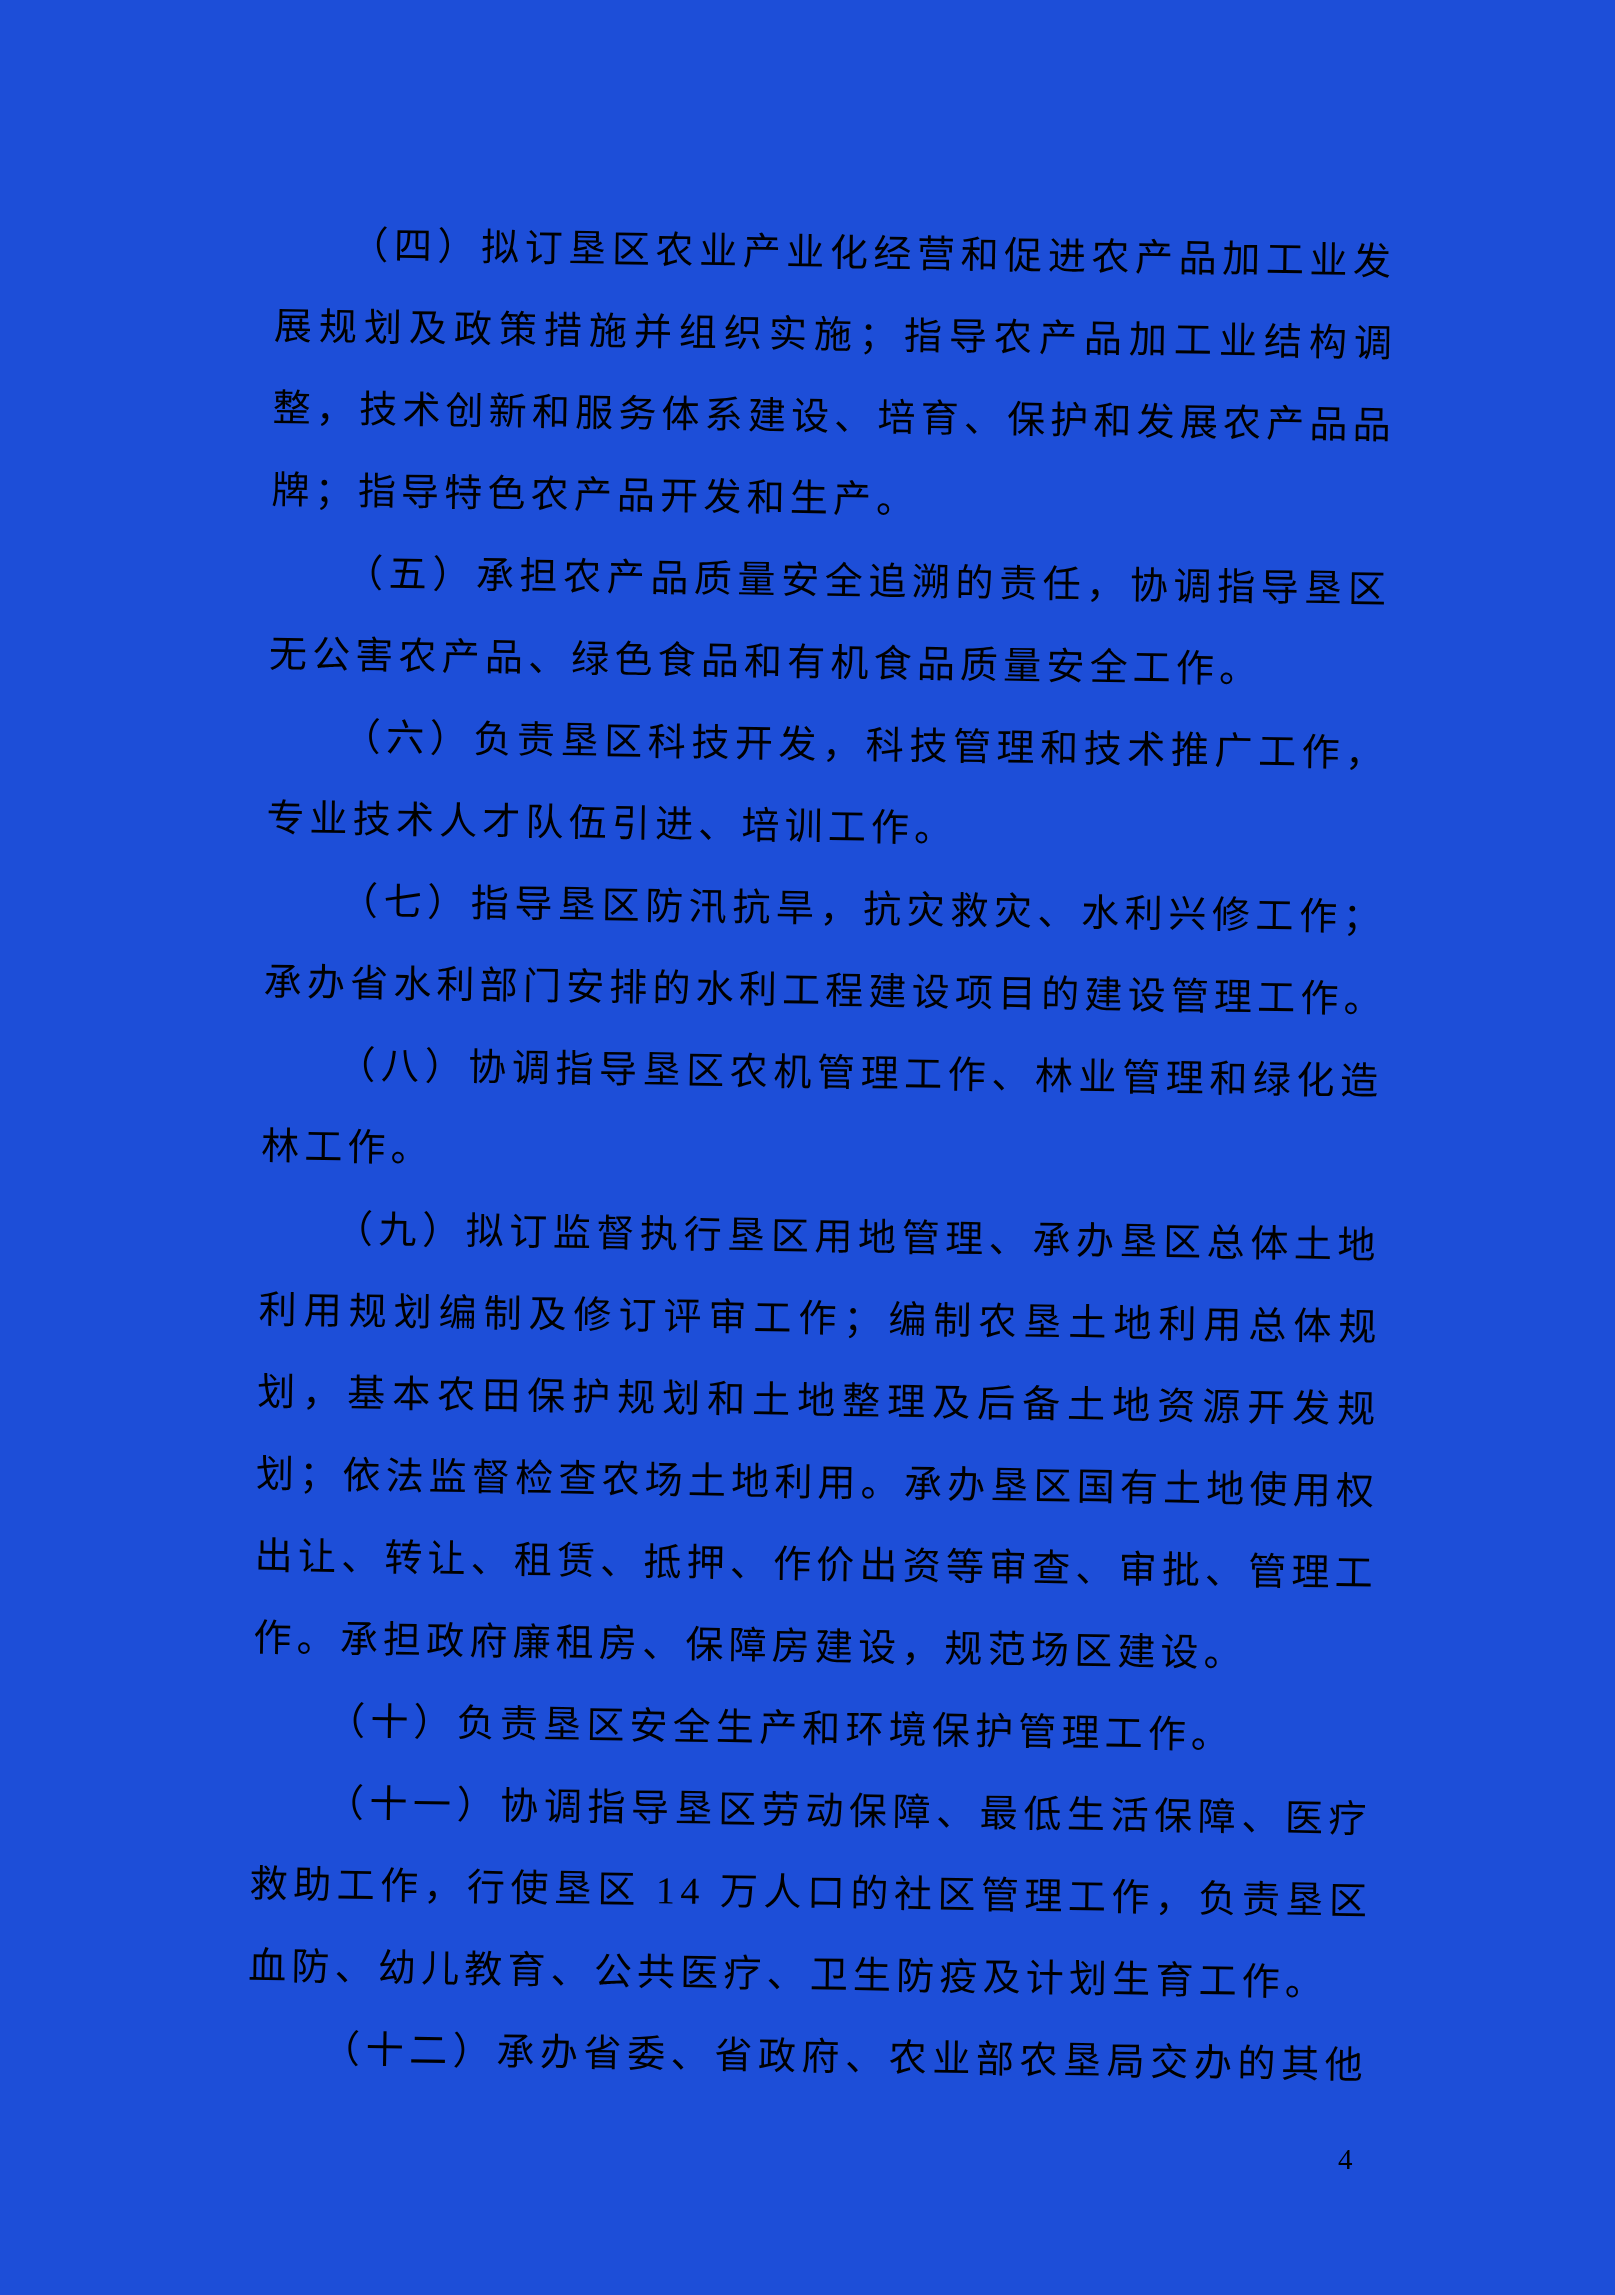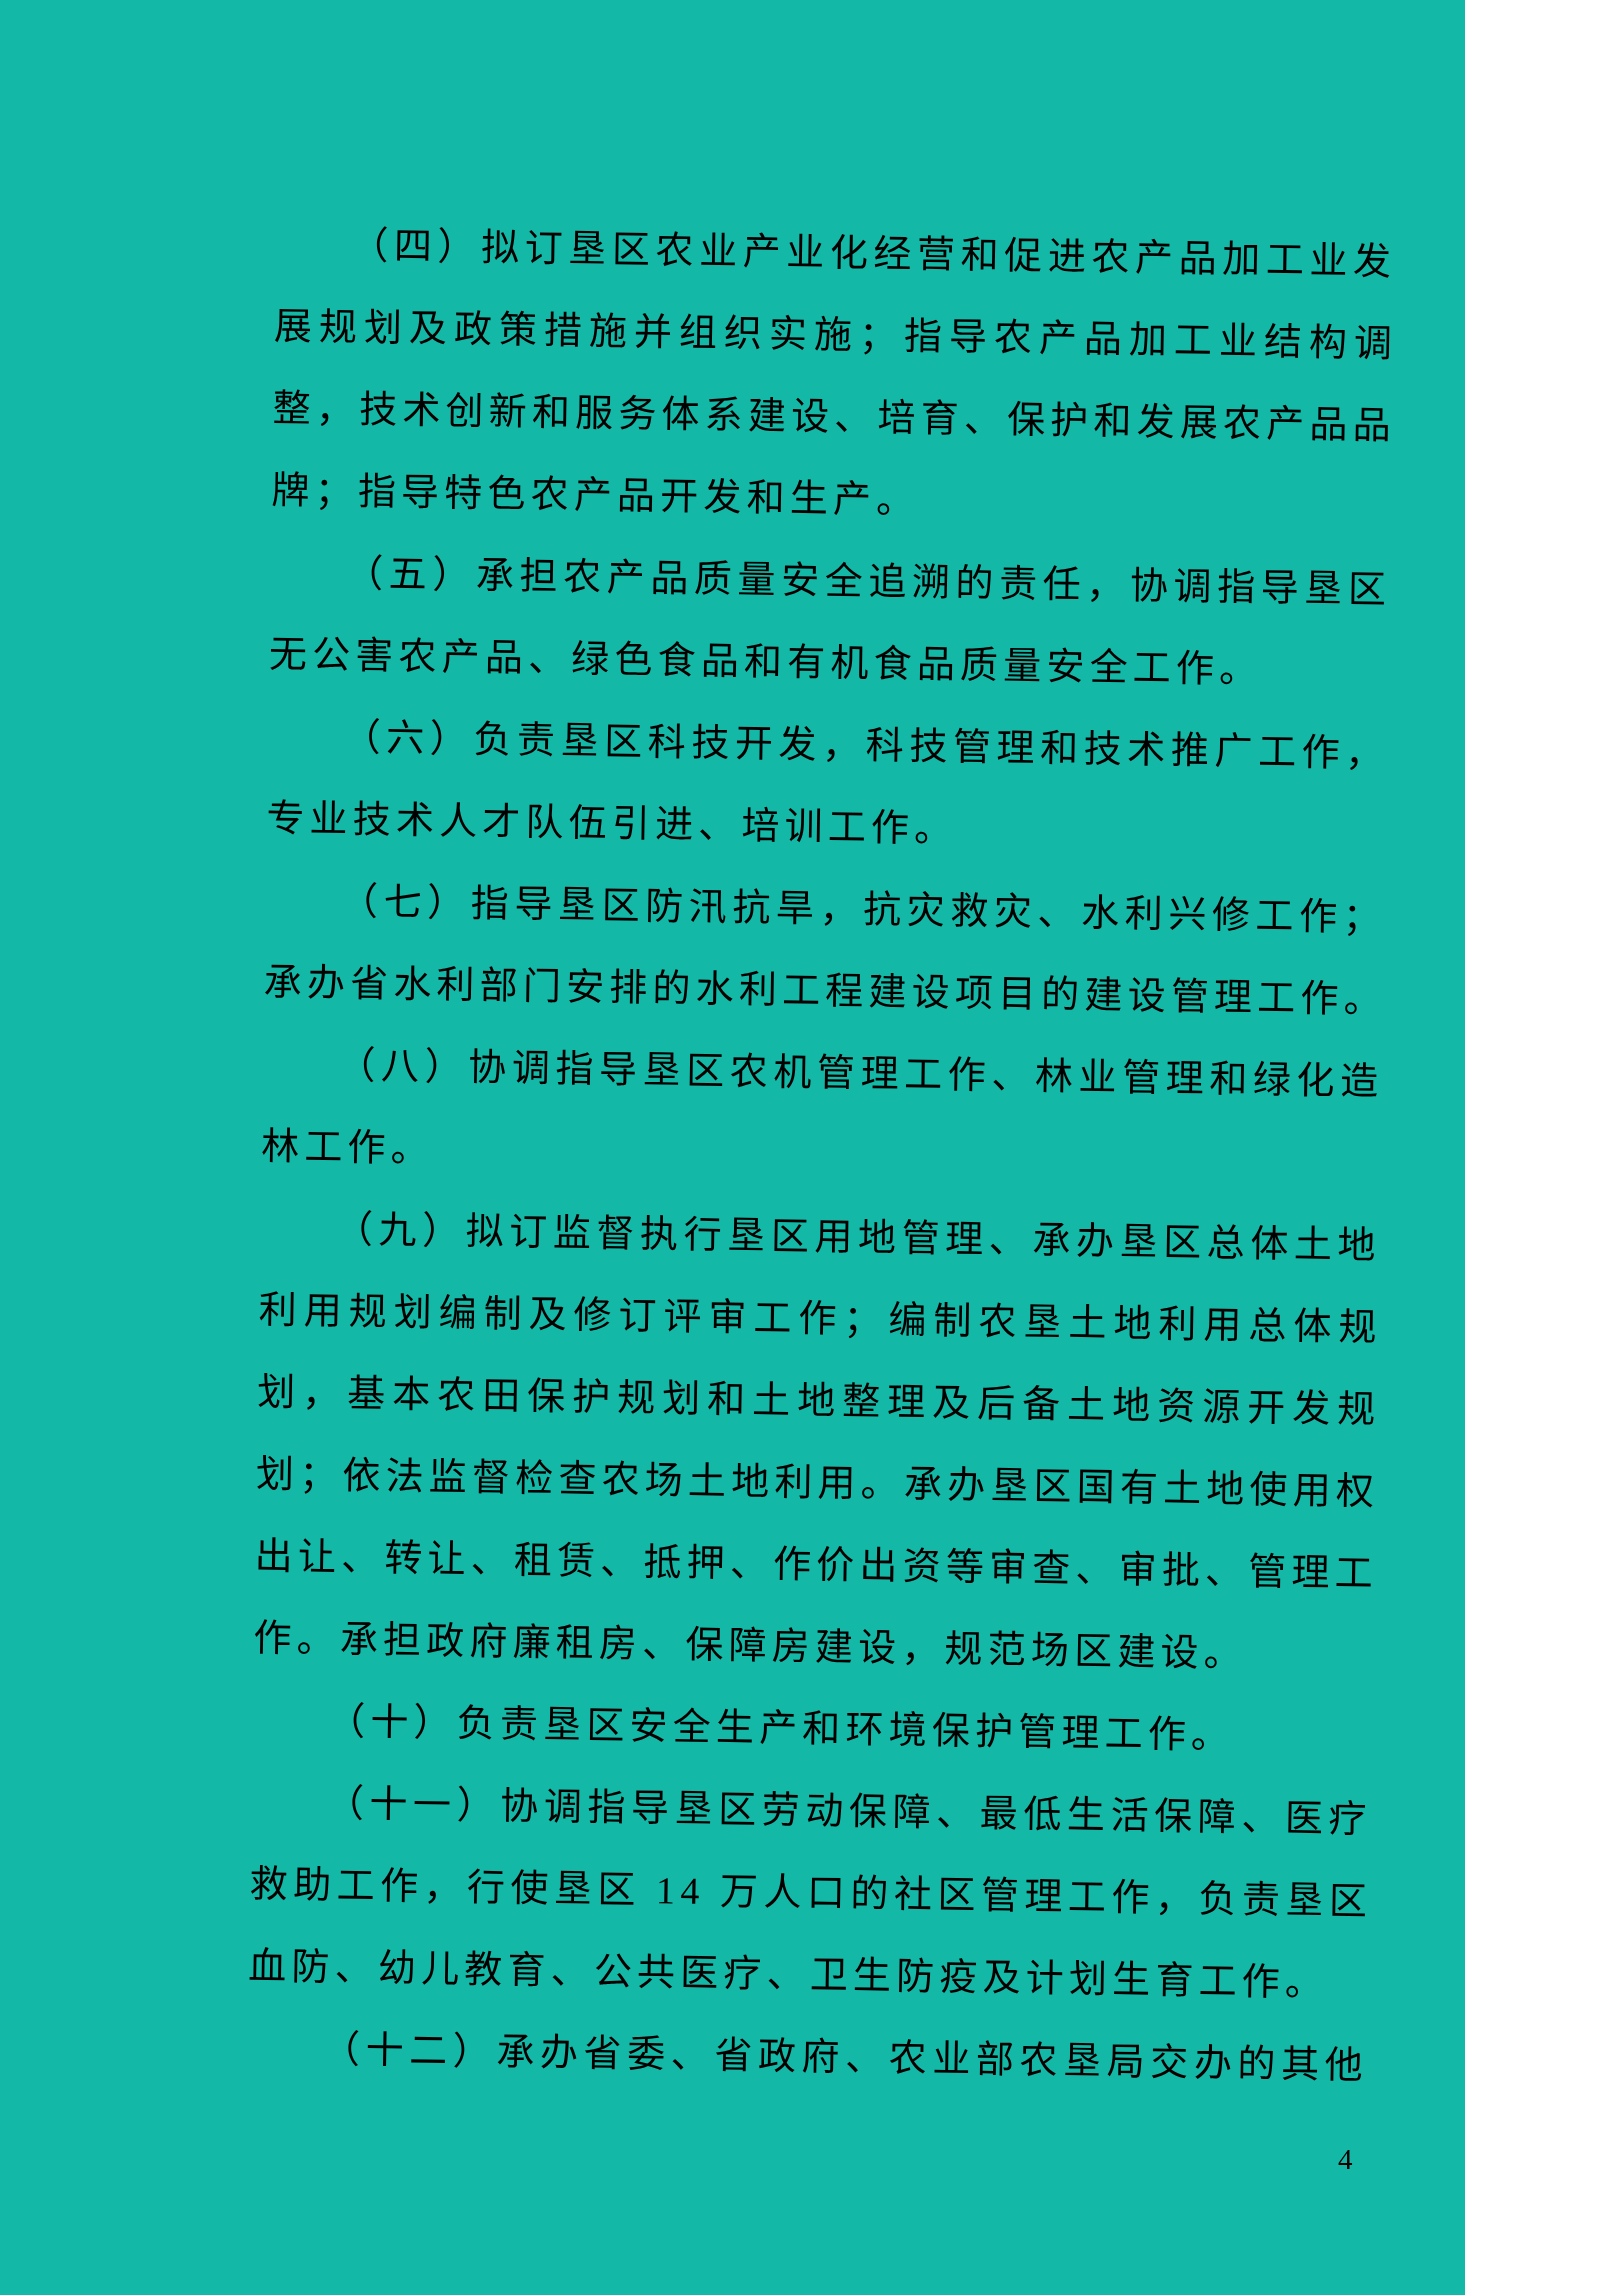--- a/index.html
+++ b/index.html
@@ -4,22 +4,22 @@
 <style>
   html, body { margin: 0; padding: 0; }
   body {
     width: 1615px; height: 2295px;
     background: #ffffff;
     overflow: hidden;
     font-family: "Liberation Serif", "DejaVu Serif", serif;
   }
   .page {
     position: relative;
-    width: 1465px; height: 2295px;
-    background: #14b8a6;
+    width: 1615px; height: 2295px;
+    background: #1d4ed8;
   }
   
   .text-block {
     position: absolute;
     left: 276px; top: 203px;
     width: 1117px;
     transform: rotate(0.9deg);
     transform-origin: 0 0;
     color: #000000;
   }

